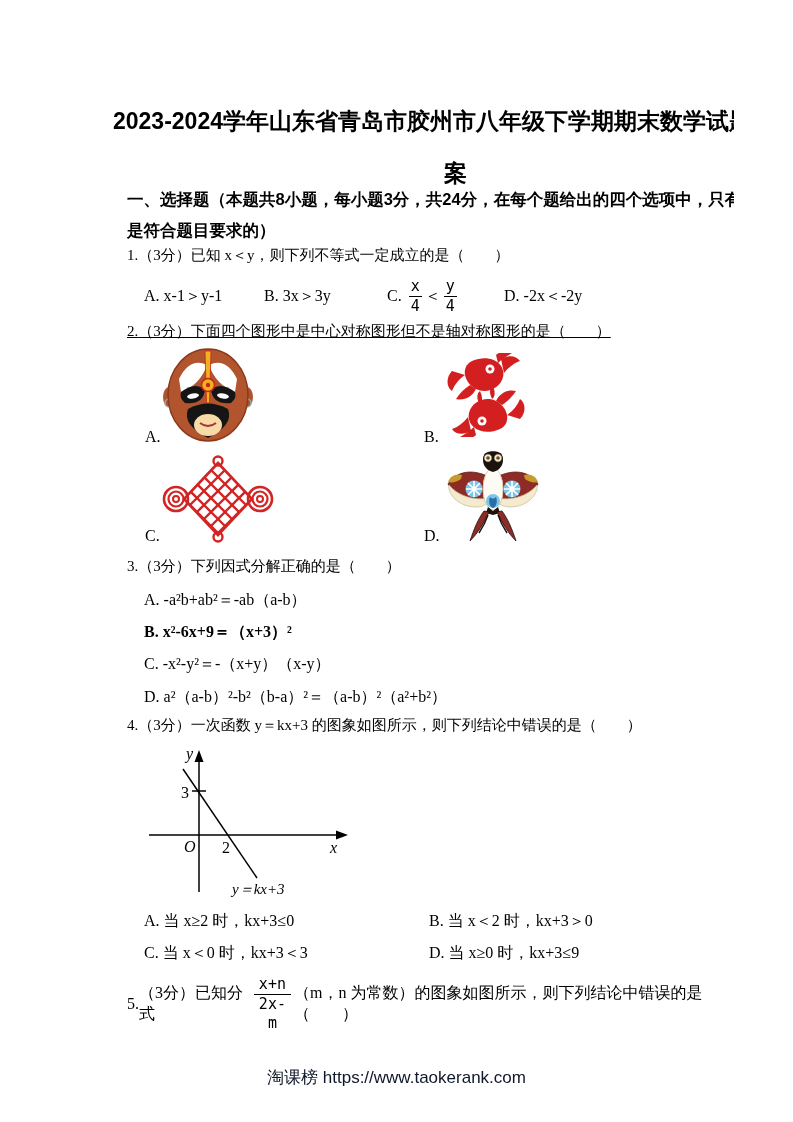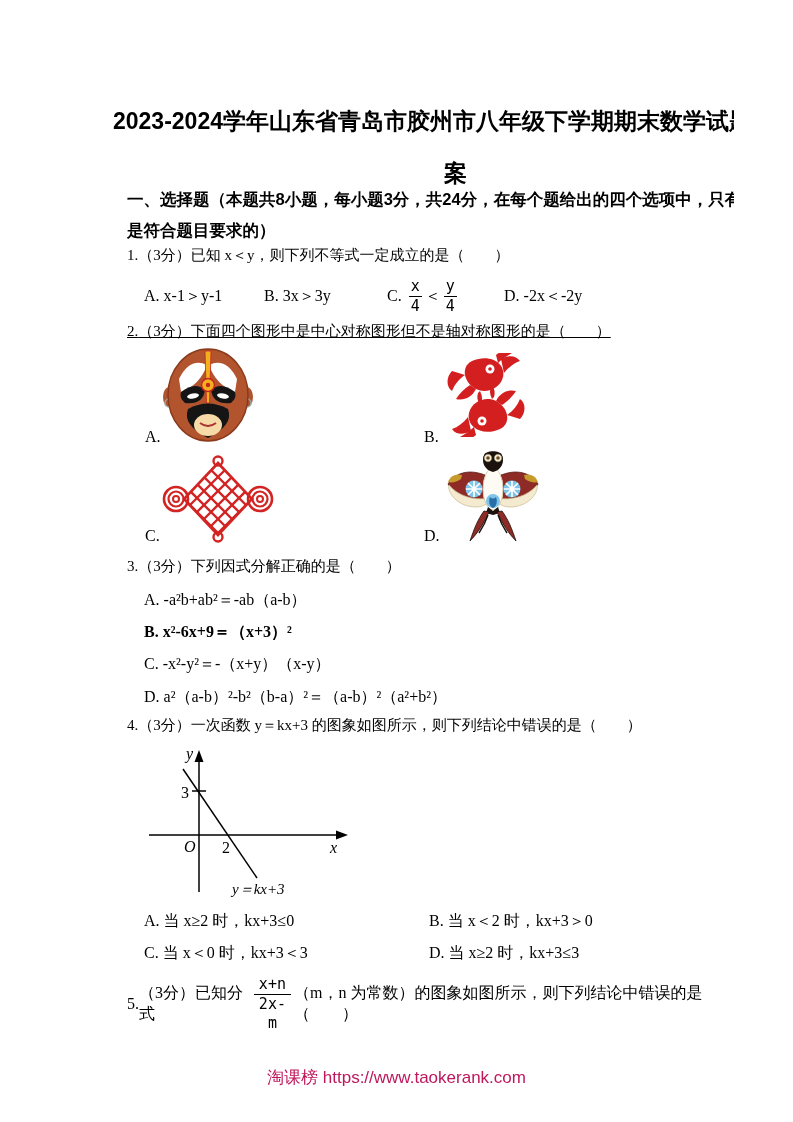--- a/index.html
+++ b/index.html
@@ -19,21 +19,21 @@
   .optrow .slot-c{width:117px;display:flex;align-items:center;}
   .frac{display:inline-block;text-align:center;vertical-align:middle;
         font-family:"DejaVu Sans Mono",monospace;font-size:15px;line-height:1.25;margin:0 3px;}
   .frac .num{display:block;border-bottom:1.5px solid #000;padding:0 2px;}
   .frac .den{display:block;padding:0 2px;}
   .imglabel{position:absolute;font-size:16px;}
   .q3opt{position:absolute;left:85px;font-size:16px;}
   .q4opt{position:absolute;font-size:16px;}
   .q5row{position:absolute;left:68px;top:975px;display:flex;align-items:center;font-size:16px;}
   .footer{position:absolute;top:1066px;left:0;width:100%;text-align:center;
-          font-family:"Liberation Sans",sans-serif;font-size:17px;color:#be185d;}
+          font-family:"Liberation Sans",sans-serif;font-size:17px;color:#0f172a;}
   svg{display:block;}
 </style>
 </head>
 <body>
 
 <div class="page">
 
   <h1 class="title" style="margin:0;">2023-2024学年山东省青岛市胶州市八年级下学期期末数学试题及答案</h1>
 
   <div class="heading">一、选择题（本题共8小题，每小题3分，共24分，在每个题给出的四个选项中，只有一项是符合题目要求的）</div>
@@ -210,21 +210,21 @@
   <div class="q4opt" style="left:85px;top:911px;">
     <span>A.</span>&nbsp;<span>当 x≥2 时，kx+3≤0</span>
   </div>
   <div class="q4opt" style="left:370px;top:911px;">
     <span>B.</span>&nbsp;<span>当 x＜2 时，kx+3＞0</span>
   </div>
   <div class="q4opt" style="left:85px;top:943px;">
     <span>C.</span>&nbsp;<span>当 x＜0 时，kx+3＜3</span>
   </div>
   <div class="q4opt" style="left:370px;top:943px;">
-    <span>D.</span>&nbsp;<span>当 x≥2 时，kx+3≤3</span>
+    <span>D.</span>&nbsp;<span>当 x≥0 时，kx+3≤9</span>
   </div>
 
   <div class="q5row">
     <span>5.</span>
       <span>（3分）已知分式</span>
     <span class="frac">
       <span class="num">x+n</span>
       <span class="den">2x-m</span>
     </span>
     <span>（m，n 为常数）的图象如图所示，则下列结论中错误的是（　　）</span>

